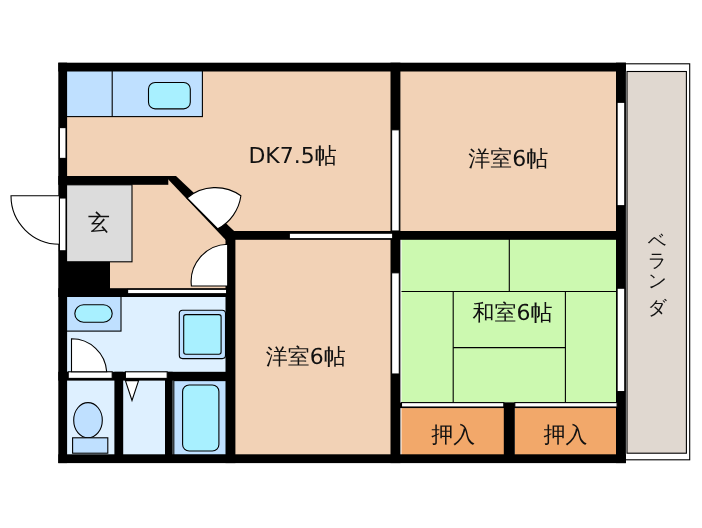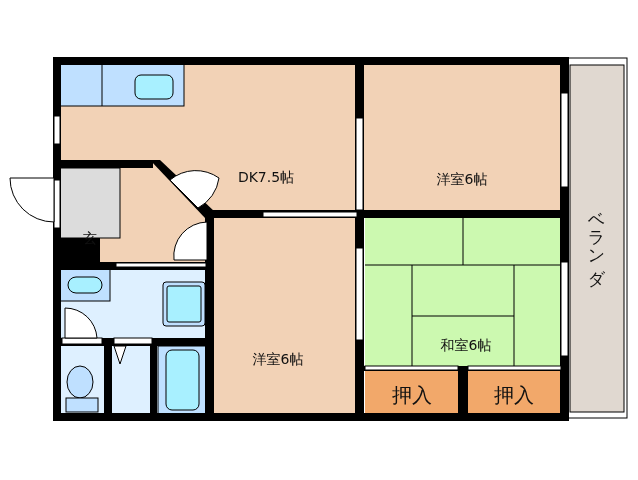--- a/index.html
+++ b/index.html
@@ -1,19 +1,19 @@
 <!DOCTYPE html>
 <html><head>
 <meta charset="utf-8">
 <style>
   html,body{margin:0;padding:0;background:#ffffff;}
   body{width:638px;height:480px;position:relative;overflow:hidden;font-family:"DejaVu Sans",sans-serif;}
   #plan{position:absolute;left:0;top:0;width:638px;height:480px;}
   .label{position:absolute;color:#111;white-space:nowrap;transform:translate(-50%,-50%);}
-  .room-label{font-size:14px;margin-top:36px;}
+  .room-label{font-size:20px;}
   .small-label{font-size:20px;}
   .veranda-label{font-size:17px;writing-mode:vertical-rl;line-height:1.3;}
 </style>
 </head>
 <body>
 
 <svg id="plan" viewBox="0 0 638 480" xmlns="http://www.w3.org/2000/svg">
 
   <g>
     <rect x="567" y="58" width="60" height="360" fill="#ffffff" stroke="#000" stroke-width="1"></rect>
@@ -102,17 +102,17 @@
     <path d="M54 178 L10 178 A44 44 0 0 0 54 222 Z"></path>
     <path d="M170 180 L198 208 A40 40 0 0 0 219 178 A40 40 0 0 0 170 180 Z"></path>
     <path d="M207 222 L207 260 L174 260 A34 34 0 0 1 207 222 Z"></path>
     <path d="M65 308 L65 338 L97 338 A32 32 0 0 0 65 308 Z"></path>
   </g>
 </svg>
 
 <div class="label room-label" style="left:266px;top:142px;">DK7.5帖</div>
 <div class="label room-label" style="left:462px;top:144px;">洋室6帖</div>
 <div class="label room-label" style="left:278px;top:324px;">洋室6帖</div>
-<div class="label room-label" style="left:466px;top:310px;text-align:center;">和室6帖</div>
+<div class="label room-label" style="left:466px;top:284px;text-align:center;">和室6帖</div>
 <div class="label small-label" style="left:412px;top:395px;">押入</div>
 <div class="label small-label" style="left:514px;top:395px;">押入</div>
 <div class="label room-label" style="left:90px;top:203px;">玄</div>
 <div class="label veranda-label" style="left:597px;top:238px;">ベランダ</div>
 
 </body></html>

